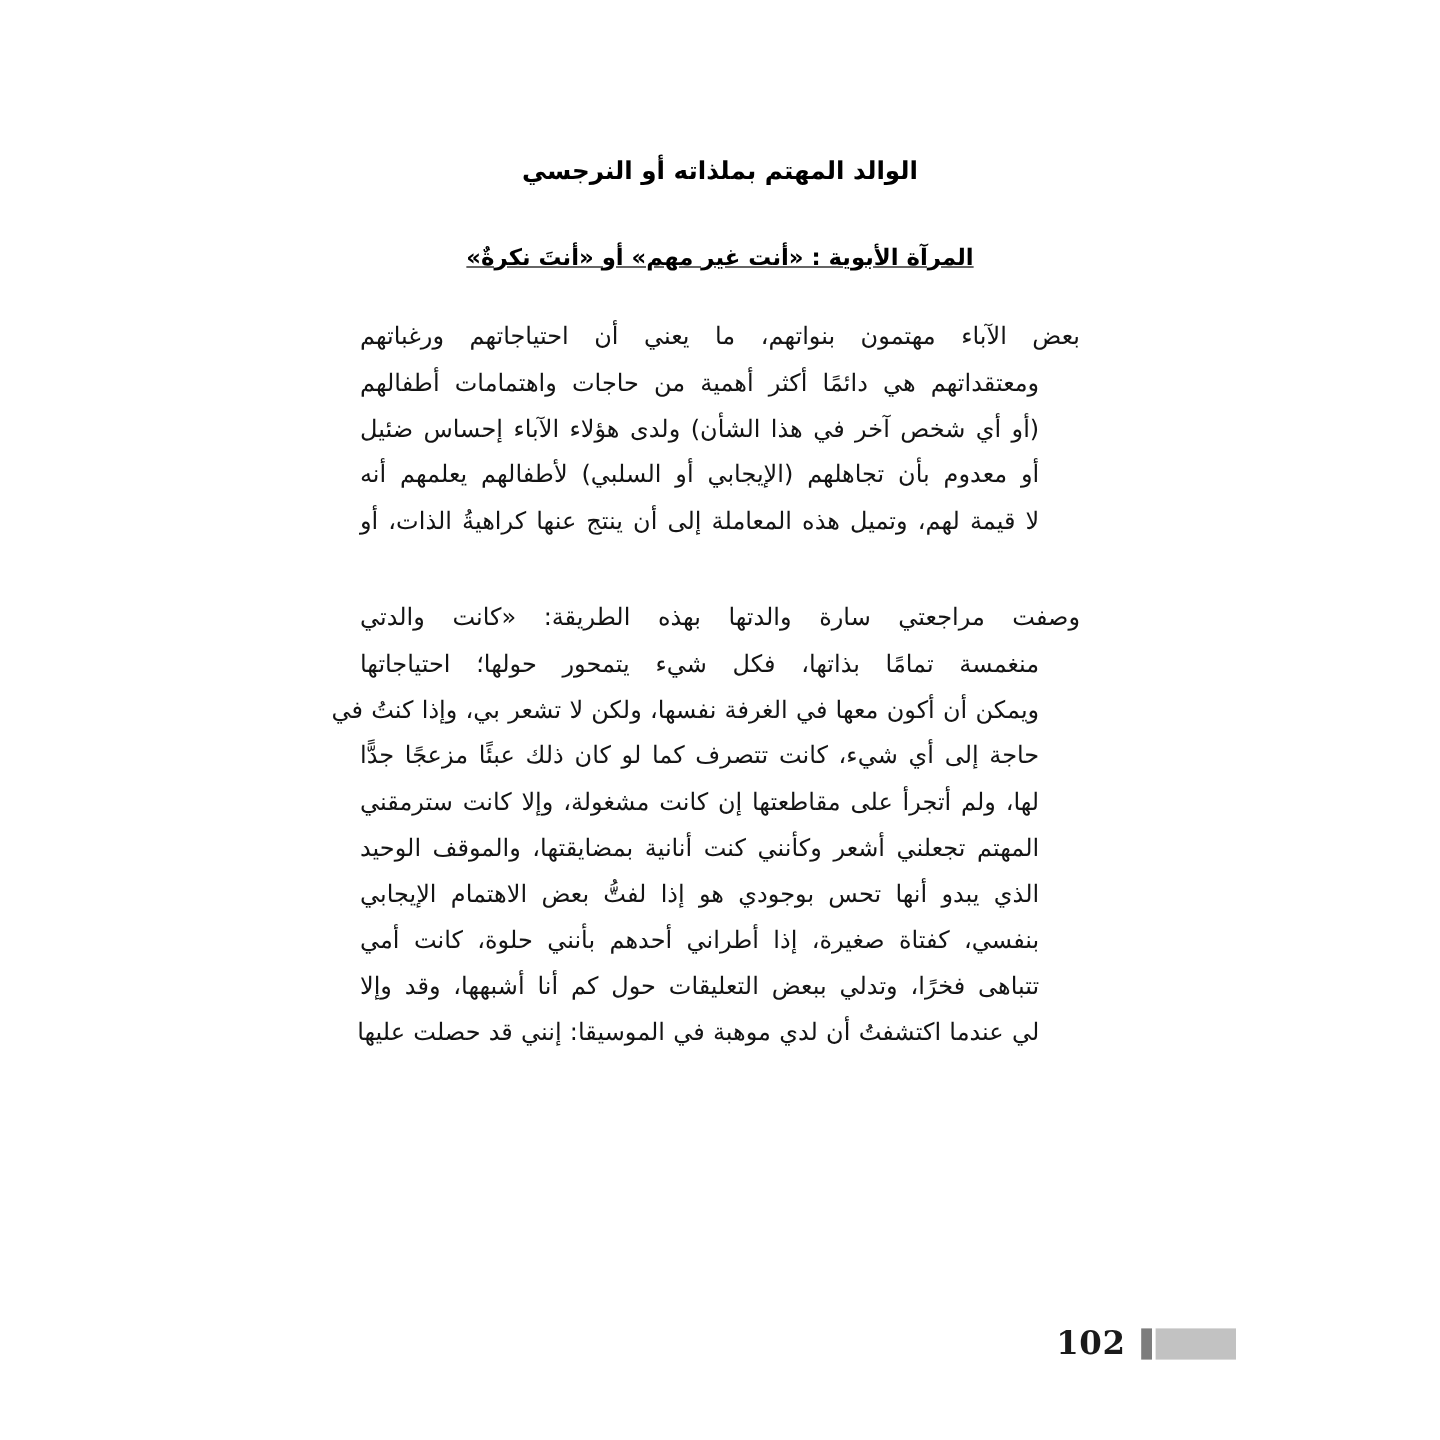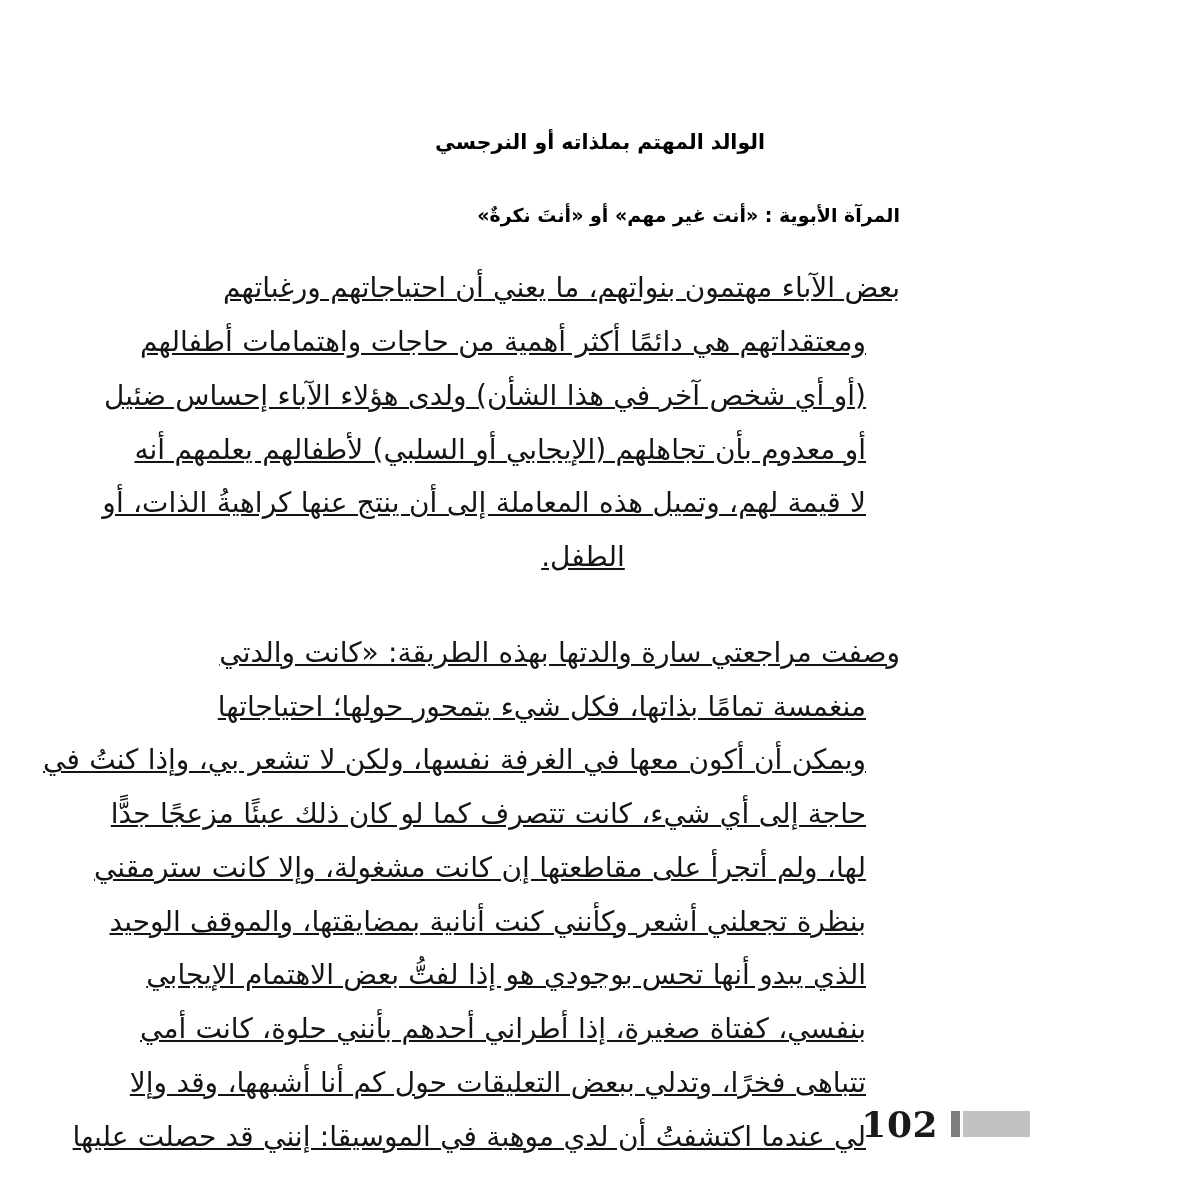--- a/index.html
+++ b/index.html
@@ -40,37 +40,38 @@
     line-height: 1.45;
     letter-spacing: 0.1px;
     margin: 0 0 44px 0;
     color: #000000;
     direction: rtl;
   }
 
   .section-heading {
     font-size: 19px;
     font-weight: bold;
+    text-align: center;
     line-height: 1.45;
     margin: 0 0 32px 0;
     color: #000000;
     direction: rtl;
+    text-decoration: underline;
   }
 
   .body-paragraph {
-    font-size: 28px;
+    font-size: 20px;
     line-height: 1.92;
     text-align: justify;
     text-align-last: center;
     text-justify: inter-word;
     margin: 0;
     color: #141414;
     direction: rtl;
     word-spacing: 0.5px;
-    text-decoration: underline;
   }
 
   .body-paragraph.indented {
     text-indent: 34px;
   }
 
   .para-gap {
     height: 42px;
   }
 
@@ -103,21 +104,21 @@
     top: 0;
     display: flex;
     flex-direction: row;
     align-items: center;
     gap: 13px;
     direction: ltr;
   }
 
   .page-number {
     font-family: "DejaVu Serif", "Liberation Serif", serif;
-    font-size: 36px;
+    font-size: 27px;
     font-weight: bold;
     color: #1a1a1a;
     line-height: 1;
     letter-spacing: 0.5px;
   }
 
   .footer-mark {
     display: flex;
     flex-direction: row;
     align-items: stretch;
@@ -147,32 +148,31 @@
     <h1 class="chapter-heading">الوالد المهتم بملذاته أو النرجسي</h1>
 
     <h2 class="section-heading">المرآة الأبوية : «أنت غير مهم» أو «أنتَ نكرةٌ»</h2>
 
     <p class="body-paragraph indented">
       <span class="tline first-indent">بعض الآباء مهتمون بنواتهم، ما يعني أن احتياجاتهم ورغباتهم</span>
       <span class="tline">ومعتقداتهم هي دائمًا أكثر أهمية من حاجات واهتمامات أطفالهم</span>
       <span class="tline">(أو أي شخص آخر في هذا الشأن) ولدى هؤلاء الآباء إحساس ضئيل</span>
       <span class="tline">أو معدوم بأن تجاهلهم (الإيجابي أو السلبي) لأطفالهم يعلمهم أنه</span>
       <span class="tline">لا قيمة لهم، وتميل هذه المعاملة إلى أن ينتج عنها كراهيةُ الذات، أو</span>
-      <span class="tline last">الطفل.</span>
     </p>
 
     <div class="para-gap"></div>
 
     <p class="body-paragraph indented">
       <span class="tline first-indent">وصفت مراجعتي سارة والدتها بهذه الطريقة: «كانت والدتي</span>
       <span class="tline">منغمسة تمامًا بذاتها، فكل شيء يتمحور حولها؛ احتياجاتها</span>
       <span class="tline">ويمكن أن أكون معها في الغرفة نفسها، ولكن لا تشعر بي، وإذا كنتُ في</span>
       <span class="tline">حاجة إلى أي شيء، كانت تتصرف كما لو كان ذلك عبئًا مزعجًا جدًّا</span>
       <span class="tline">لها، ولم أتجرأ على مقاطعتها إن كانت مشغولة، وإلا كانت سترمقني</span>
-      <span class="tline">بنظرة تجعلني أشعر وكأنني كنت أنانية بمضايقتها، والموقف الوحيد</span>
+      <span class="tline">المهتم تجعلني أشعر وكأنني كنت أنانية بمضايقتها، والموقف الوحيد</span>
       <span class="tline">الذي يبدو أنها تحس بوجودي هو إذا لفتُّ بعض الاهتمام الإيجابي</span>
       <span class="tline">بنفسي، كفتاة صغيرة، إذا أطراني أحدهم بأنني حلوة، كانت أمي</span>
       <span class="tline">تتباهى فخرًا، وتدلي ببعض التعليقات حول كم أنا أشبهها، وقد وإلا</span>
       <span class="tline">لي عندما اكتشفتُ أن لدي موهبة في الموسيقا: إنني قد حصلت عليها</span>
     </p>
 
   </div>
 
   <div class="footer">
     <div class="footer-inner">

